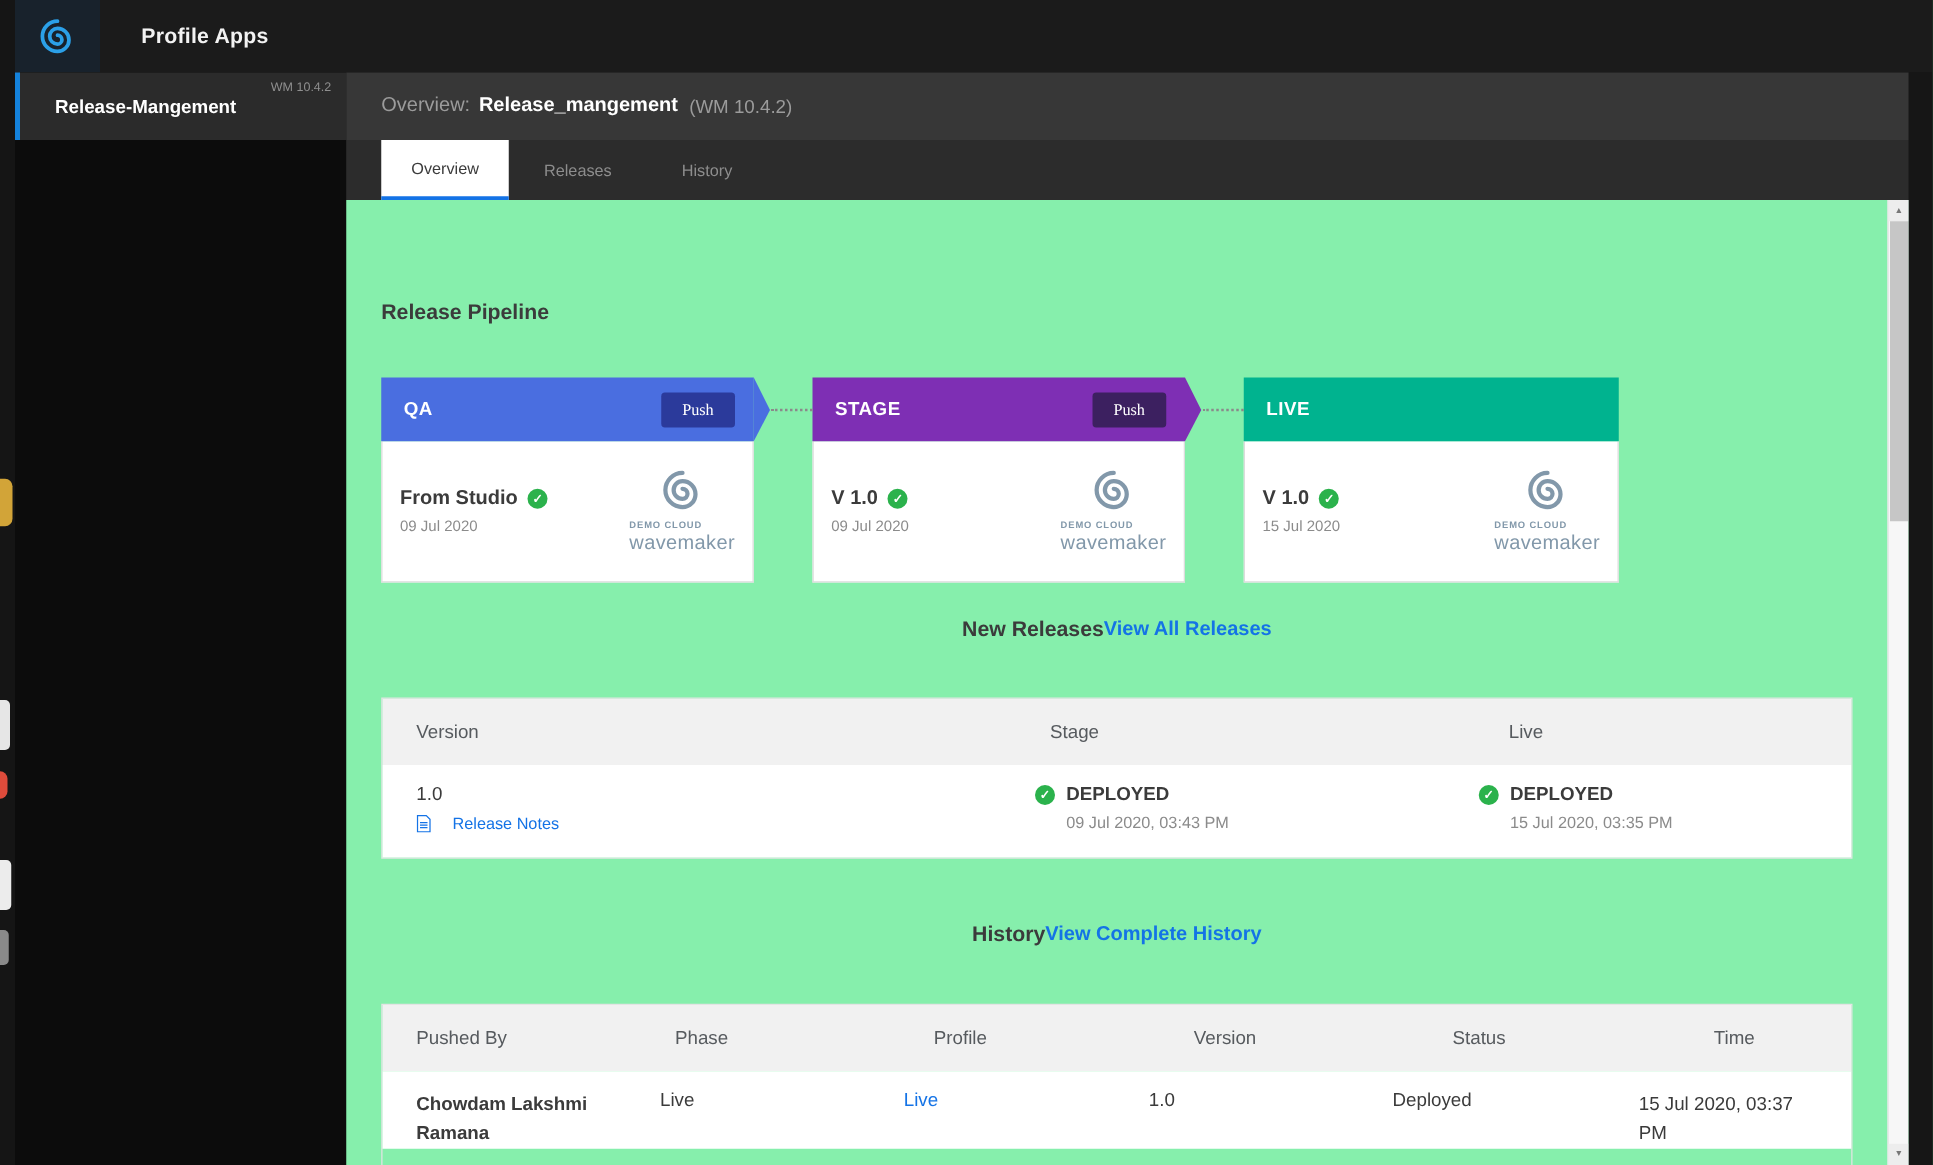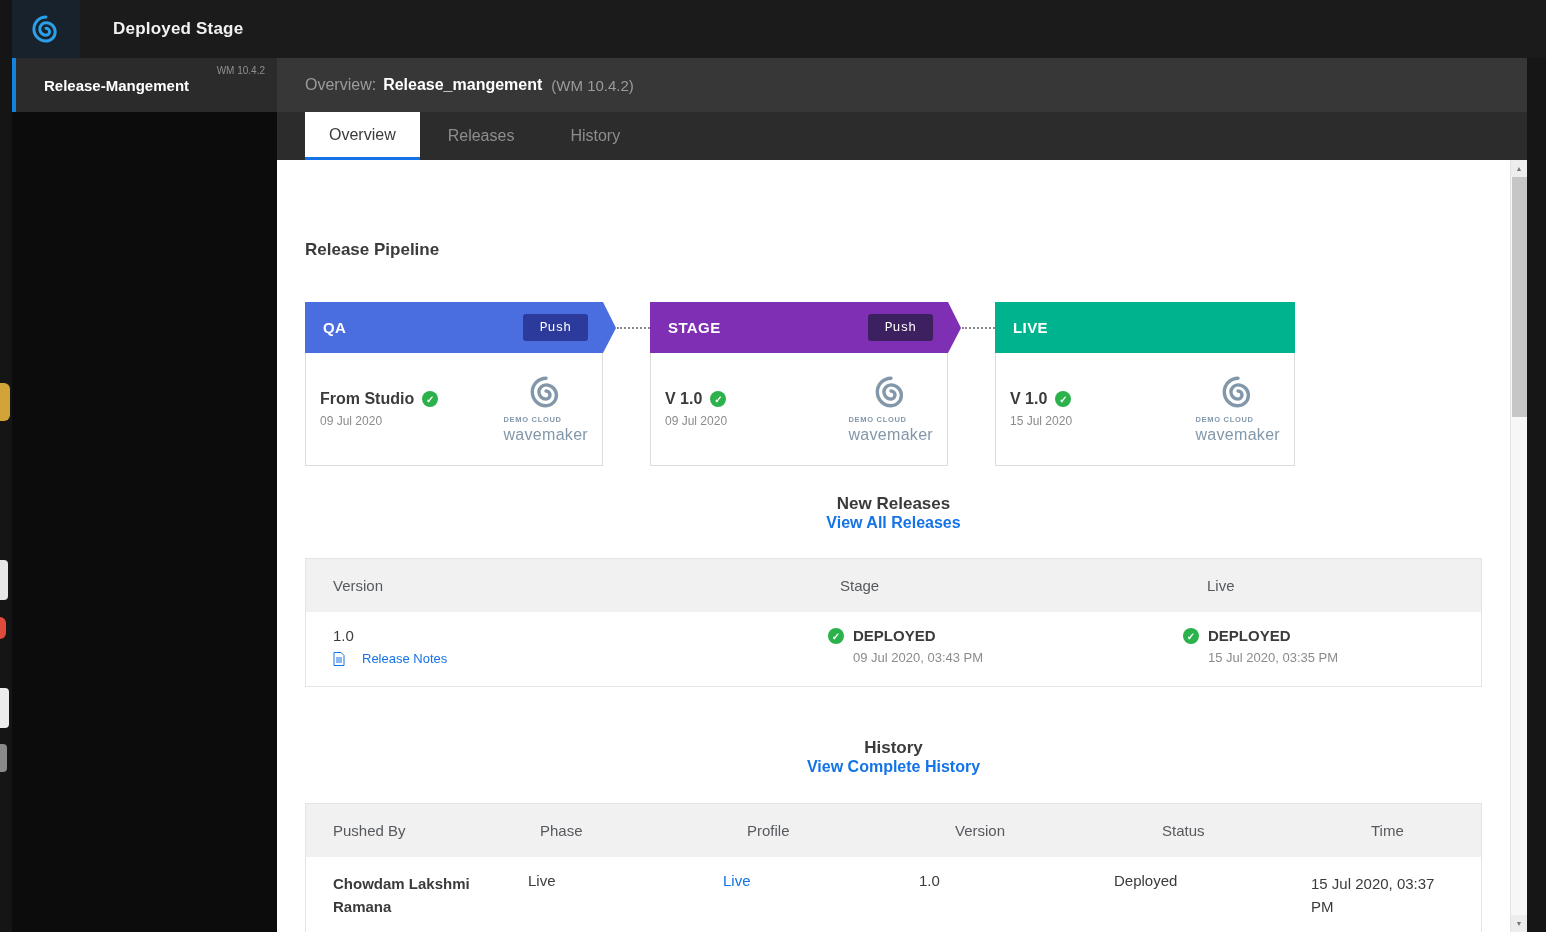--- a/index.html
+++ b/index.html
@@ -29,47 +29,47 @@
   .sidebar-item-badge { position:absolute; top:7px; right:12px; color:#8f8f8f; font-size:10px; }
 
   
   .project-header { position:absolute; left:277px; top:58px; width:1250px; height:54px; background:#373737; display:flex; align-items:center; padding-left:28px; font-size:16px; }
   .ph-label { color:#9b9b9b; }
   .ph-name { color:#fff; font-weight:700; margin-left:7px; }
   .ph-version { color:#9b9b9b; margin-left:9px; font-size:15px; }
 
   
   .tabbar { position:absolute; left:277px; top:112px; width:1250px; height:48px; background:#2c2c2c; display:flex; align-items:stretch; padding-left:28px; }
-  .tab { display:flex; align-items:center; padding:0 28px; font-size:16px; color:#8d8d8d; cursor:pointer; }
+  .tab { display:flex; align-items:center; padding:0 28px; font-size:13px; color:#8d8d8d; cursor:pointer; }
   .tab.active { background:#fff; color:#3b3b3b; font-weight:500; border-bottom:3px solid #1473e6; padding:0 24px; }
 
   
-  .content { position:absolute; left:277px; top:160px; width:1250px; height:772px; background:#ffffff; overflow:hidden; }
+  .content { position:absolute; left:277px; top:160px; width:1250px; height:772px; background:#86efac; overflow:hidden; }
 
   .section-title { position:absolute; left:28px; font-size:17px; font-weight:700; color:#3b3b3b; }
   .st-pipeline { top:80px; }
 
-  .heading-row { position:absolute; left:28px; right:45px; display:flex; justify-content:center; align-items:center;flex-direction:column; }
+  .heading-row { position:absolute; left:28px; right:45px; display:flex; justify-content:center; align-items:center; }
   .hr-nr { top:334px; }
   .hr-hist { top:578px; }
   .section-title-inline { font-size:17px; font-weight:700; color:#3b3b3b; }
   .view-link { font-size:16px; font-weight:700; color:#1473e6; text-decoration:none; cursor:pointer; }
 
   
   .cards { position:absolute; left:28px; top:142px; width:1177px; height:139px; }
   .card { position:absolute; top:0; width:298px; }
   .card-qa { left:0; }
   .card-stage { left:345px; }
   .card-live { left:690px; width:300px; }
   .card-header { position:relative; height:51px; display:flex; align-items:center; justify-content:space-between; padding:0 15px 0 18px; }
   .card-qa .card-header { background:#4a6ee0; }
   .card-stage .card-header { background:#7e2fb4; }
   .card-live .card-header { background:#00b38f; }
   .card-name { color:#fff; font-size:15px; font-weight:700; letter-spacing:.4px; }
-  .push-btn { border:none; color:#fff; font-size:13px; padding:6px 17px; border-radius:3px; cursor:pointer; font-family:Liberation Mono, monospace; }
+  .push-btn { border:none; color:#fff; font-size:13px; padding:6px 17px; border-radius:3px; cursor:pointer; font-family:Liberation Serif, serif; }
   .card-qa .push-btn { background:#2b3a9b; }
   .card-stage .push-btn { background:#3c2060; }
   .arrow { position:absolute; right:-13px; top:0; width:0; height:0; border-top:26px solid transparent; border-bottom:25px solid transparent; }
   .card-qa .arrow { border-left:13px solid #4a6ee0; }
   .card-stage .arrow { border-left:13px solid #7e2fb4; }
   .card-body { height:113px; background:#fff; border:1px solid #dcdcdc; border-top:none; display:flex; align-items:center; justify-content:space-between; padding:0 14px; }
   .cb-version-row { display:flex; align-items:center; gap:8px; }
   .cb-version { font-size:16px; font-weight:700; color:#3b3b3b; }
   .check { display:inline-flex; flex:0 0 auto; width:16px; height:16px; border-radius:50%; background:#2bb24c; color:#fff; font-size:10px; align-items:center; justify-content:center; font-weight:700; }
   .cb-date { margin-top:6px; font-size:12px; color:#8b8b8b; }
@@ -123,21 +123,21 @@
     <div class="sliver s4"></div>
     <div class="sliver s5"></div>
   </div>
 
   <div class="topbar">
     <div class="logo-box">
       <svg viewBox="0 0 36 36" width="30" height="30">
         <path d="M18,3.5 A14.5,14.5 0 1,0 18,32.5 A11,11 0 0,0 18,10.5 A7.5,7.5 0 0,0 18,25.5 A4.25,4.25 0 0,0 18,17" fill="none" stroke="currentColor" stroke-width="3.6" stroke-linecap="round"></path>
       </svg>
     </div>
-    <div class="app-title">Deployed Stage</div>
+    <div class="app-title">Profile Apps</div>
   </div>
 
   <div class="sidebar">
     <div class="sidebar-item">
       <span class="sidebar-item-label">Release-Mangement</span>
       <span class="sidebar-item-badge">WM 10.4.2</span>
     </div>
   </div>
 
   <div class="project-header">

